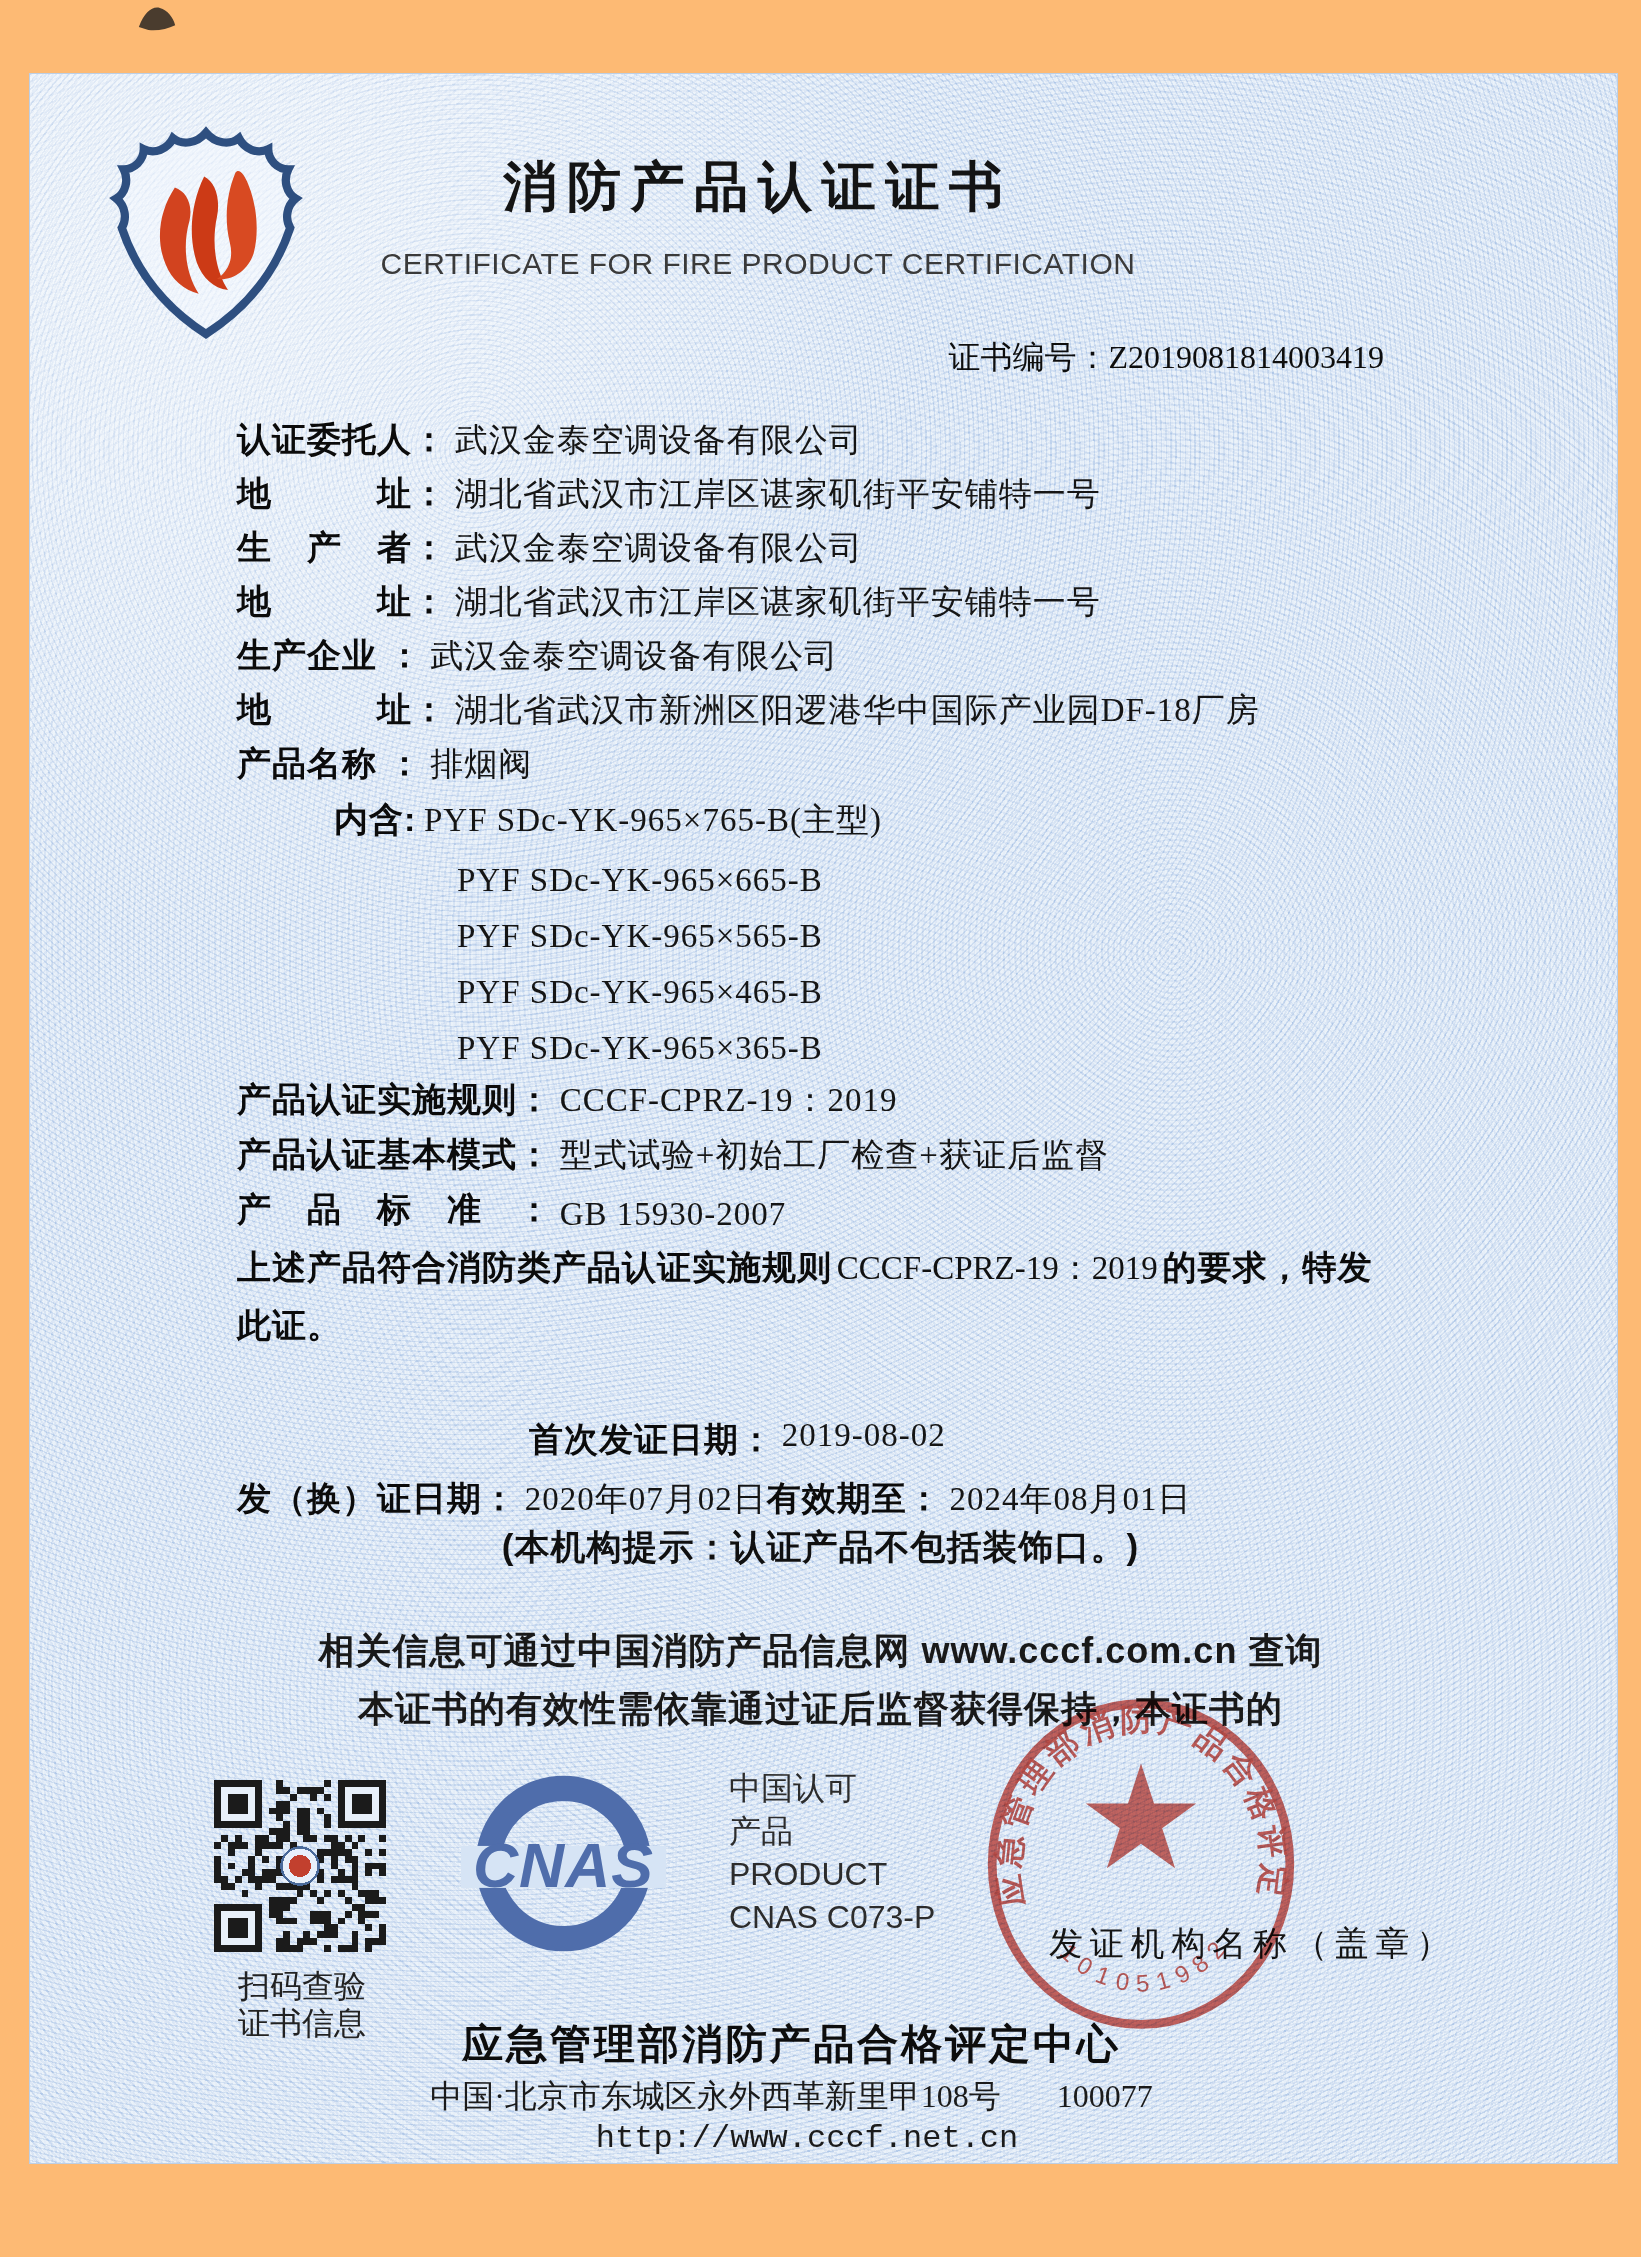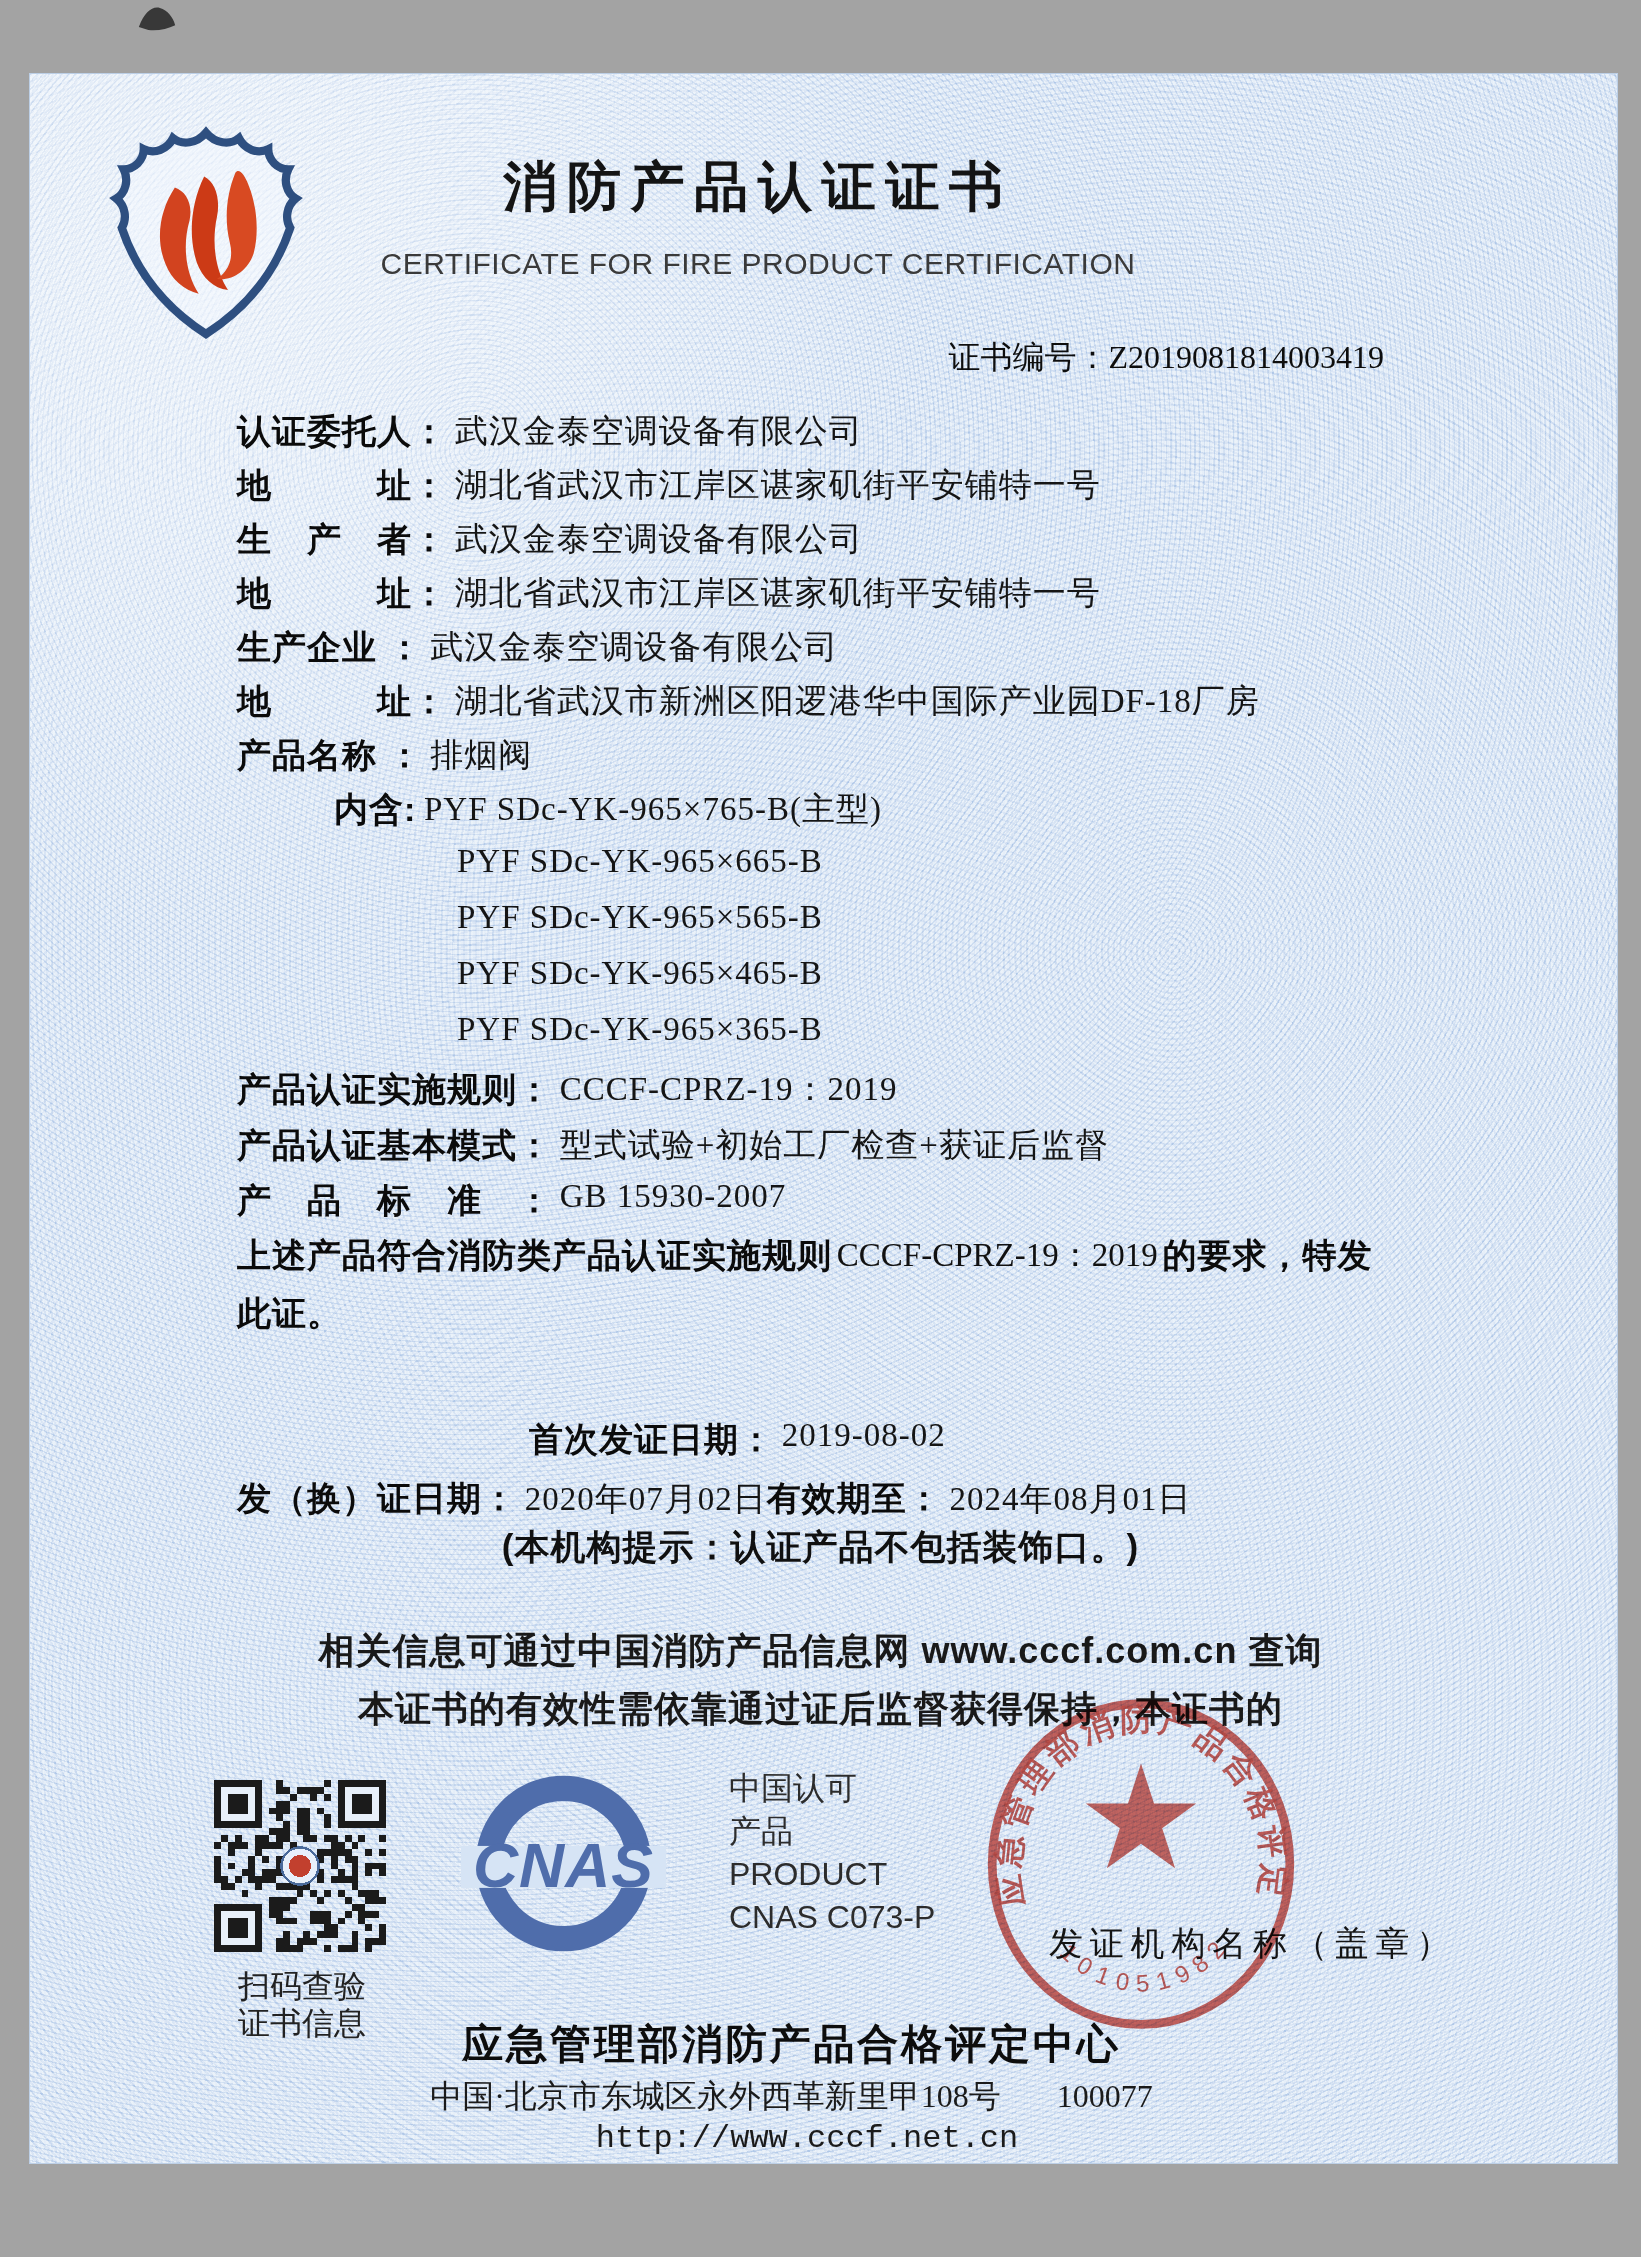--- a/index.html
+++ b/index.html
@@ -1,35 +1,35 @@
 <!DOCTYPE html>
 <html><head>
 <meta charset="utf-8">
 <style>
   html,body{margin:0;padding:0;background:#ffffff;}
-  .page{position:relative;width:1641px;height:2257px;background:#a3a3a3;overflow:hidden;
+  .page{position:relative;width:1641px;height:2257px;background:#fdba74;overflow:hidden;
         font-family:"Liberation Sans","DejaVu Sans",sans-serif;color:#111;}
   .cert{position:absolute;left:29px;top:73px;width:1587px;height:2089px;
         background-color:#d5e3f4;border:1px solid #bccfe6;
         background-image:
           radial-gradient(circle at 12% 8%, rgba(255,255,255,.5), rgba(255,255,255,0) 30%),
           repeating-radial-gradient(circle at 28% 18%, rgba(122,160,214,.16) 0 1.4px, rgba(255,255,255,.22) 1.4px 4.8px),
           repeating-radial-gradient(circle at 72% 42%, rgba(122,160,214,.13) 0 1.9px, rgba(255,255,255,.18) 1.9px 5.8px),
           repeating-radial-gradient(circle at 40% 78%, rgba(122,160,214,.13) 0 1.9px, rgba(255,255,255,.18) 1.9px 6.8px),
           repeating-linear-gradient(90deg, rgba(255,255,255,.12) 0 1.9px, rgba(163,191,228,.10) 1.9px 3.9px);}
   .ink-mark{position:absolute;left:135px;top:1.9px;width:44px;height:31px;}
   .shield-logo{position:absolute;left:89px;top:118px;width:234px;height:238px;}
   .heading{position:absolute;left:0;top:151px;width:1516px;text-align:center;}
   .title{font-family:"Liberation Serif","DejaVu Serif",serif;font-weight:700;font-size:54px;
          letter-spacing:9.7px;color:#141414;}
   .subtitle{margin-top:23px;font-size:30px;letter-spacing:0.5px;color:#3a3a3a;}
   .certno{position:absolute;top:336px;right:257px;font-family:"Liberation Serif","DejaVu Serif",serif;
           font-size:32px;color:#0e0e0e;white-space:nowrap;}
   .fields{position:absolute;left:237px;top:409px;width:1246px;}
-  .row{display:flex;align-items:flex-start;height:54px;white-space:nowrap;}
+  .row{display:flex;align-items:flex-end;height:54px;white-space:nowrap;}
   .h58{height:56px}.h57{height:55px}.h60{height:58px}
   .lbl{font-weight:700;font-size:34px;color:#0b0b0b;letter-spacing:1px;white-space:pre;}
   .val{font-family:"Liberation Serif","DejaVu Serif",serif;font-size:33px;color:#151515;
        margin-left:7.7px;letter-spacing:1px;white-space:pre;}
   .ml-models{margin-left:97px;}
   .ml-list{margin-left:220px;}
   .stmt-b{font-weight:700;font-size:34px;color:#0b0b0b;letter-spacing:1px;}
   .stmt-v{font-family:"Liberation Serif","DejaVu Serif",serif;font-size:33px;margin:0 4.8px;}
   .first-issue{position:absolute;left:529px;top:1417px;display:flex;align-items:flex-start;height:52px;white-space:nowrap;}
   .reissue{position:absolute;left:237px;top:1470px;display:flex;align-items:flex-end;height:52px;white-space:nowrap;}

